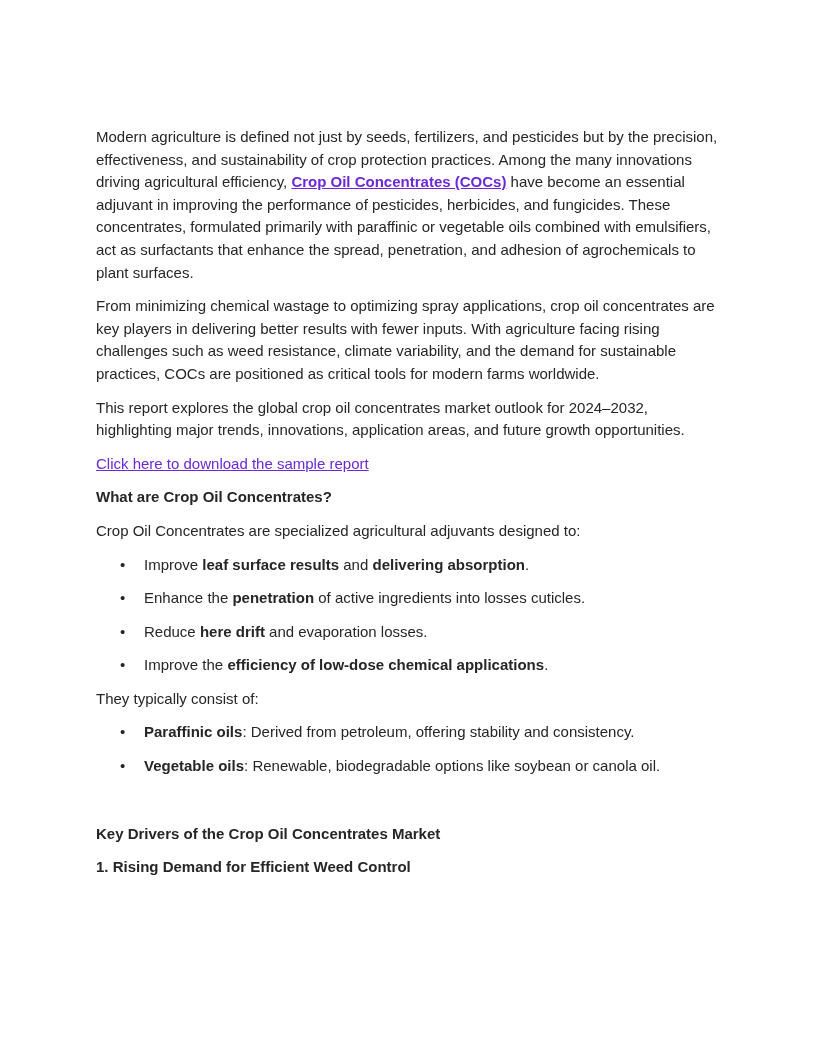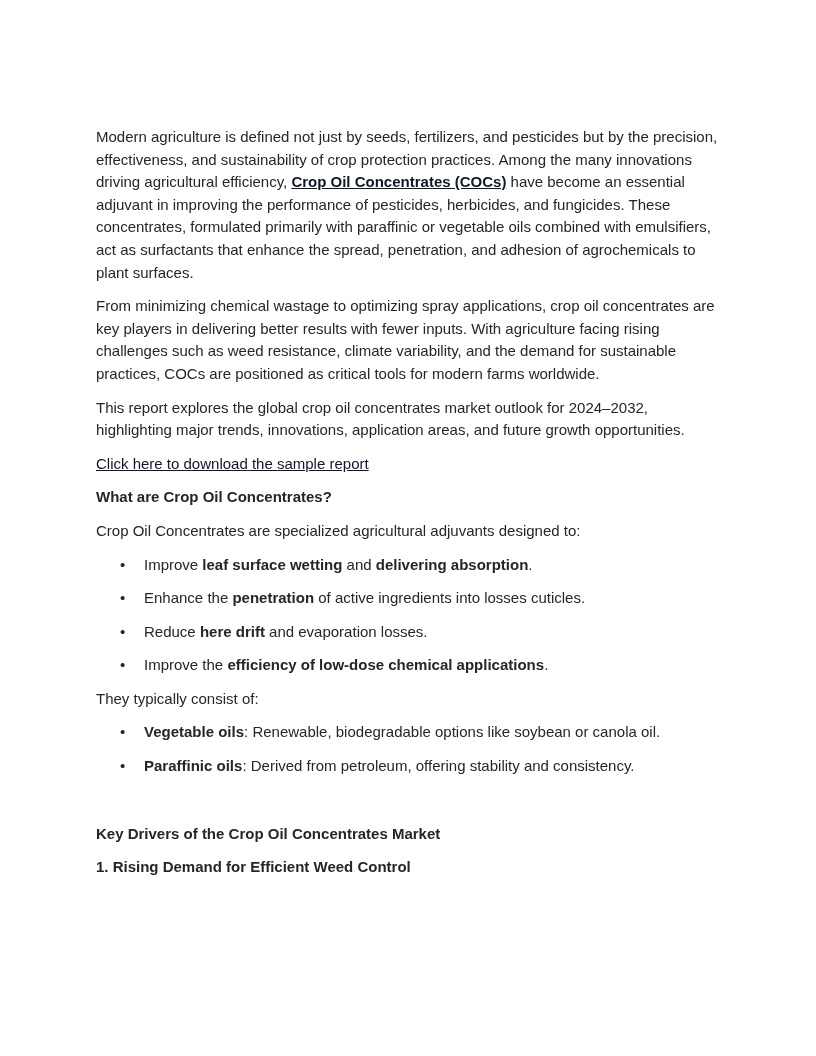--- a/index.html
+++ b/index.html
@@ -21,21 +21,21 @@
     font-size: 15px;
     line-height: 22.6px;
     color: #262626;
     text-align: left;
   }
   p {
     margin: 0 0 11px 0;
   }
   .bold { font-weight: 700; }
   a.doc-link {
-    color: #0f172a;
+    color: #6d28d9;
     text-decoration: underline;
     cursor: pointer;
     margin-top: 24px;
   }
   a.doc-link.bold { font-weight: 700; }
   ul.doc-list {
     list-style: none;
     margin: 0;
     padding: 0;
   }
@@ -66,31 +66,31 @@
 
   <p>This report explores the global crop oil concentrates market outlook for 2024–2032, highlighting major trends, innovations, application areas, and future growth opportunities.</p>
 
   <p><a class="doc-link">Click here to download the sample report</a></p>
 
   <p class="bold">What are Crop Oil Concentrates?</p>
 
   <p>Crop Oil Concentrates are specialized agricultural adjuvants designed to:</p>
 
   <ul class="doc-list">
-    <li><span>Improve </span><span class="bold">leaf surface wetting</span><span> and </span><span class="bold">delivering absorption</span><span>.</span></li>
+    <li><span>Improve </span><span class="bold">leaf surface results</span><span> and </span><span class="bold">delivering absorption</span><span>.</span></li>
     <li><span>Enhance the </span><span class="bold">penetration</span><span> of active ingredients into losses cuticles.</span></li>
     <li><span>Reduce </span><span class="bold">here drift</span><span> and evaporation losses.</span></li>
     <li><span>Improve the </span><span class="bold">efficiency of low-dose chemical applications</span><span>.</span></li>
   </ul>
 
   <p>They typically consist of:</p>
 
   <ul class="doc-list">
+    <li><span class="bold">Paraffinic oils</span><span>: Derived from petroleum, offering stability and consistency.</span></li>
     <li><span class="bold">Vegetable oils</span><span>: Renewable, biodegradable options like soybean or canola oil.</span></li>
-    <li><span class="bold">Paraffinic oils</span><span>: Derived from petroleum, offering stability and consistency.</span></li>
   </ul>
 
   <div class="spacer-paragraph"></div>
 
   <p class="bold">Key Drivers of the Crop Oil Concentrates Market</p>
 
   <p class="bold">1. Rising Demand for Efficient Weed Control</p>
 
 </div>
 

